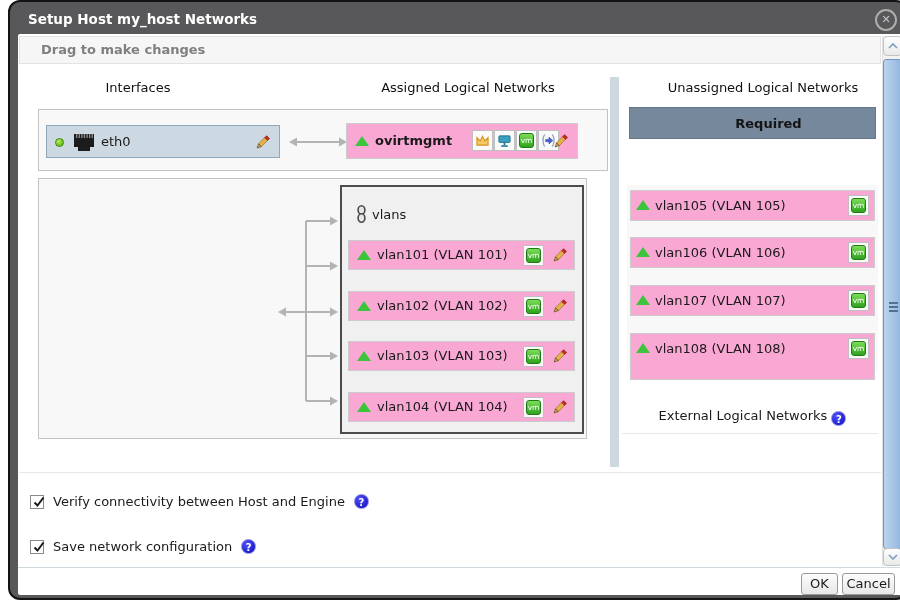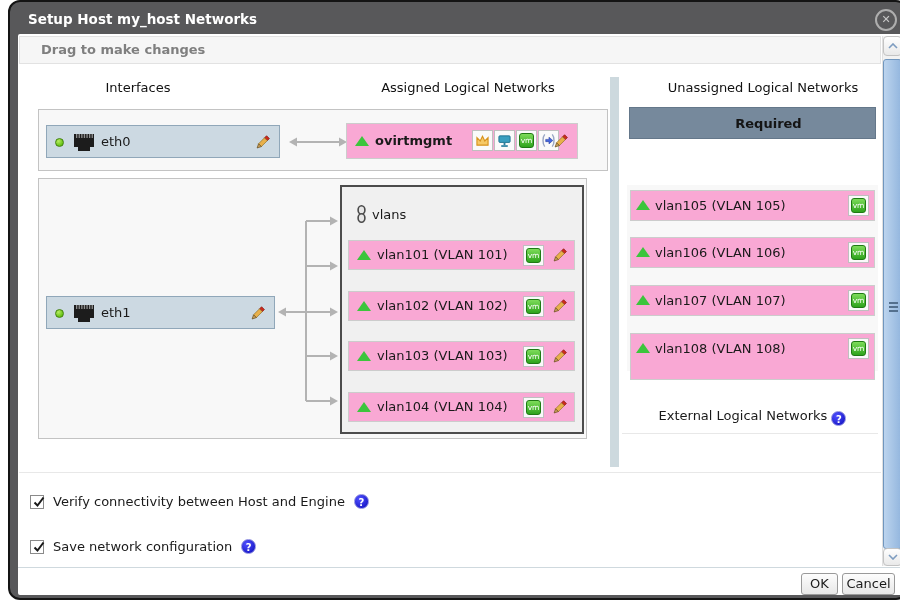--- a/index.html
+++ b/index.html
@@ -166,44 +166,20 @@
               <rect x="6.6" y="0.8" width="4" height="3" fill="#cc2a1d" stroke="#7a1208" stroke-width="0.6"></rect>
               <rect x="6.6" y="3.8" width="4" height="8.4" fill="#e8b04a" stroke="#8a6a1f" stroke-width="0.6"></rect>
               <path d="M6.6 12.2 L10.6 12.2 L8.6 16.2 Z" fill="#caa05a" stroke="#5b400e" stroke-width="0.6"></path>
             </g>
         </svg>
       </div>
     </div>
 
     <div class="abs group-panel" style="left:20px;top:144px;width:549px;height:261px;">
 
-      <div class="nic-row" style="left:7px;top:117px;width:229px;height:33px;">
-        <span class="nic-dot"></span>
-        <svg class="abs" style="left:24px;top:6px;" width="26" height="21" viewBox="0 0 26 21">
-          <rect x="3" y="2" width="20" height="6" fill="#1c1c1c"></rect>
-          <g fill="#8f8f8f">
-              <rect x="5" y="2" width="1.3" height="4"></rect>
-              <rect x="7.6" y="2" width="1.3" height="4"></rect>
-              <rect x="10.2" y="2" width="1.3" height="4"></rect>
-              <rect x="12.8" y="2" width="1.3" height="4"></rect>
-              <rect x="15.4" y="2" width="1.3" height="4"></rect>
-              <rect x="18" y="2" width="1.3" height="4"></rect>
-              <rect x="20.6" y="2" width="1.3" height="4"></rect>
-            </g>
-          <path d="M3 8 H23 V15 H19 V19 H7 V15 H3 Z" fill="#1c1c1c"></path>
-        </svg>
-        <span class="nic-label">eth1</span>
-        <svg class="row-pencil" width="17" height="17" viewBox="0 0 17 17">
-          <g transform="rotate(45 8.5 8.5)">
-              <rect x="6.6" y="0.8" width="4" height="3" fill="#cc2a1d" stroke="#7a1208" stroke-width="0.6"></rect>
-              <rect x="6.6" y="3.8" width="4" height="8.4" fill="#e8b04a" stroke="#8a6a1f" stroke-width="0.6"></rect>
-              <path d="M6.6 12.2 L10.6 12.2 L8.6 16.2 Z" fill="#caa05a" stroke="#5b400e" stroke-width="0.6"></path>
-            </g>
-        </svg>
-      </div>
 
       <svg class="abs" style="left:238px;top:20px;" width="66" height="215" viewBox="0 0 66 215">
         <line x1="29" y1="22" x2="29" y2="202" stroke="#b3b3b3" stroke-width="2"></line>
         <line x1="29" y1="22" x2="54" y2="22" stroke="#b3b3b3" stroke-width="2"></line>
           <polygon points="53,17.5 61,22 53,26.5" fill="#b3b3b3"></polygon>
         <line x1="29" y1="67" x2="54" y2="67" stroke="#b3b3b3" stroke-width="2"></line>
           <polygon points="53,62.5 61,67 53,71.5" fill="#b3b3b3"></polygon>
         <line x1="8" y1="113" x2="54" y2="113" stroke="#b3b3b3" stroke-width="2"></line>
         <polygon points="9,108.5 1,113 9,117.5" fill="#b3b3b3"></polygon>
           <polygon points="53,108.5 61,113 53,117.5" fill="#b3b3b3"></polygon>

